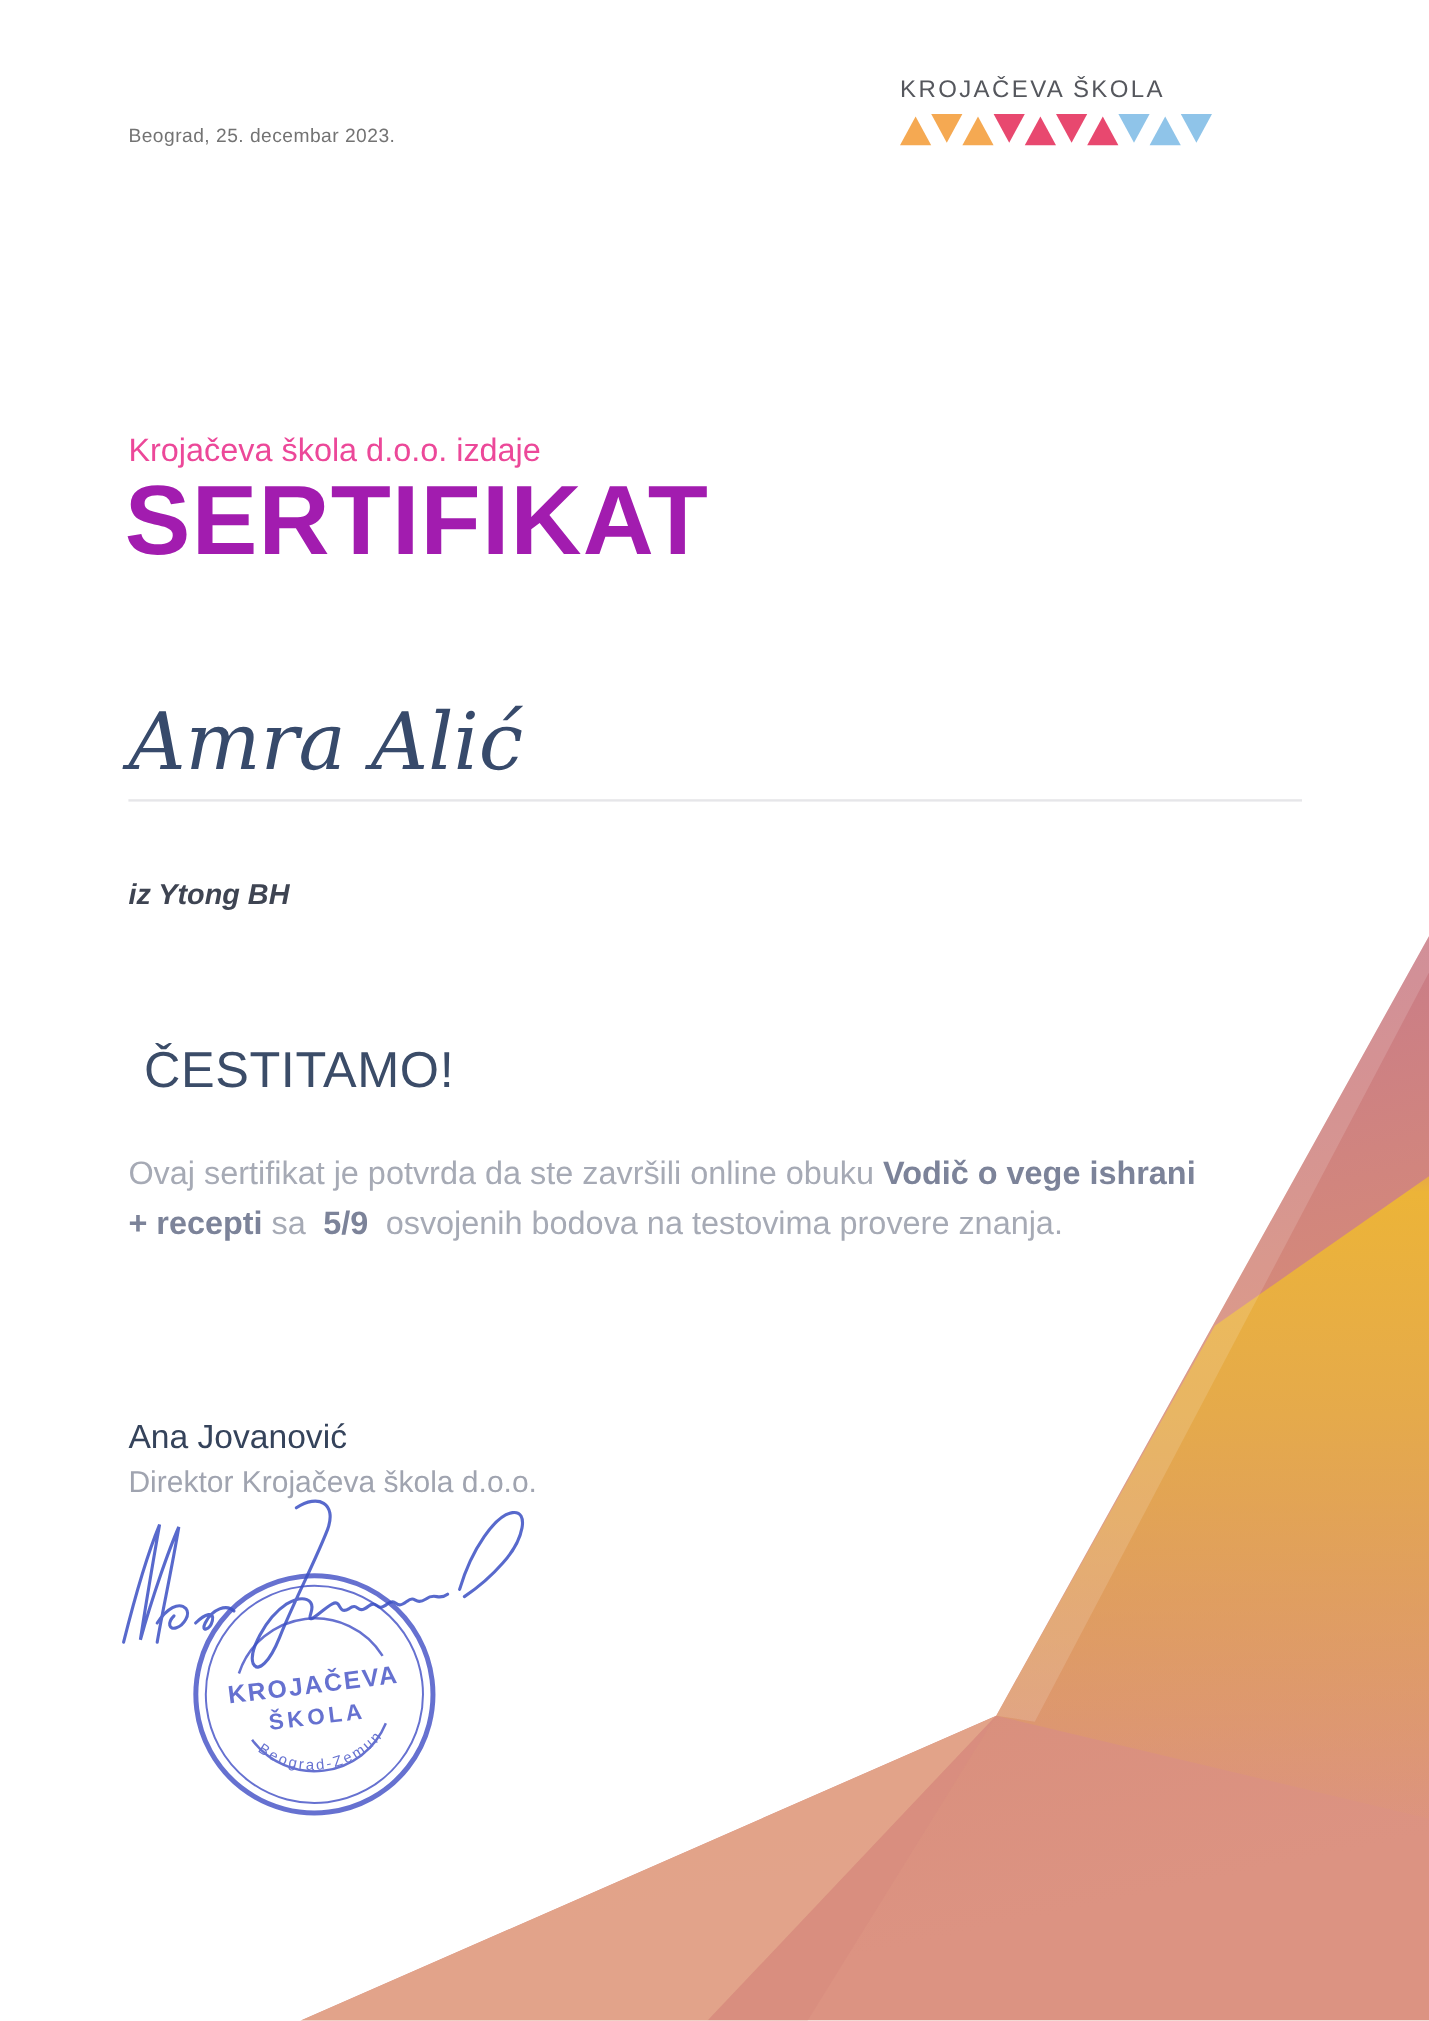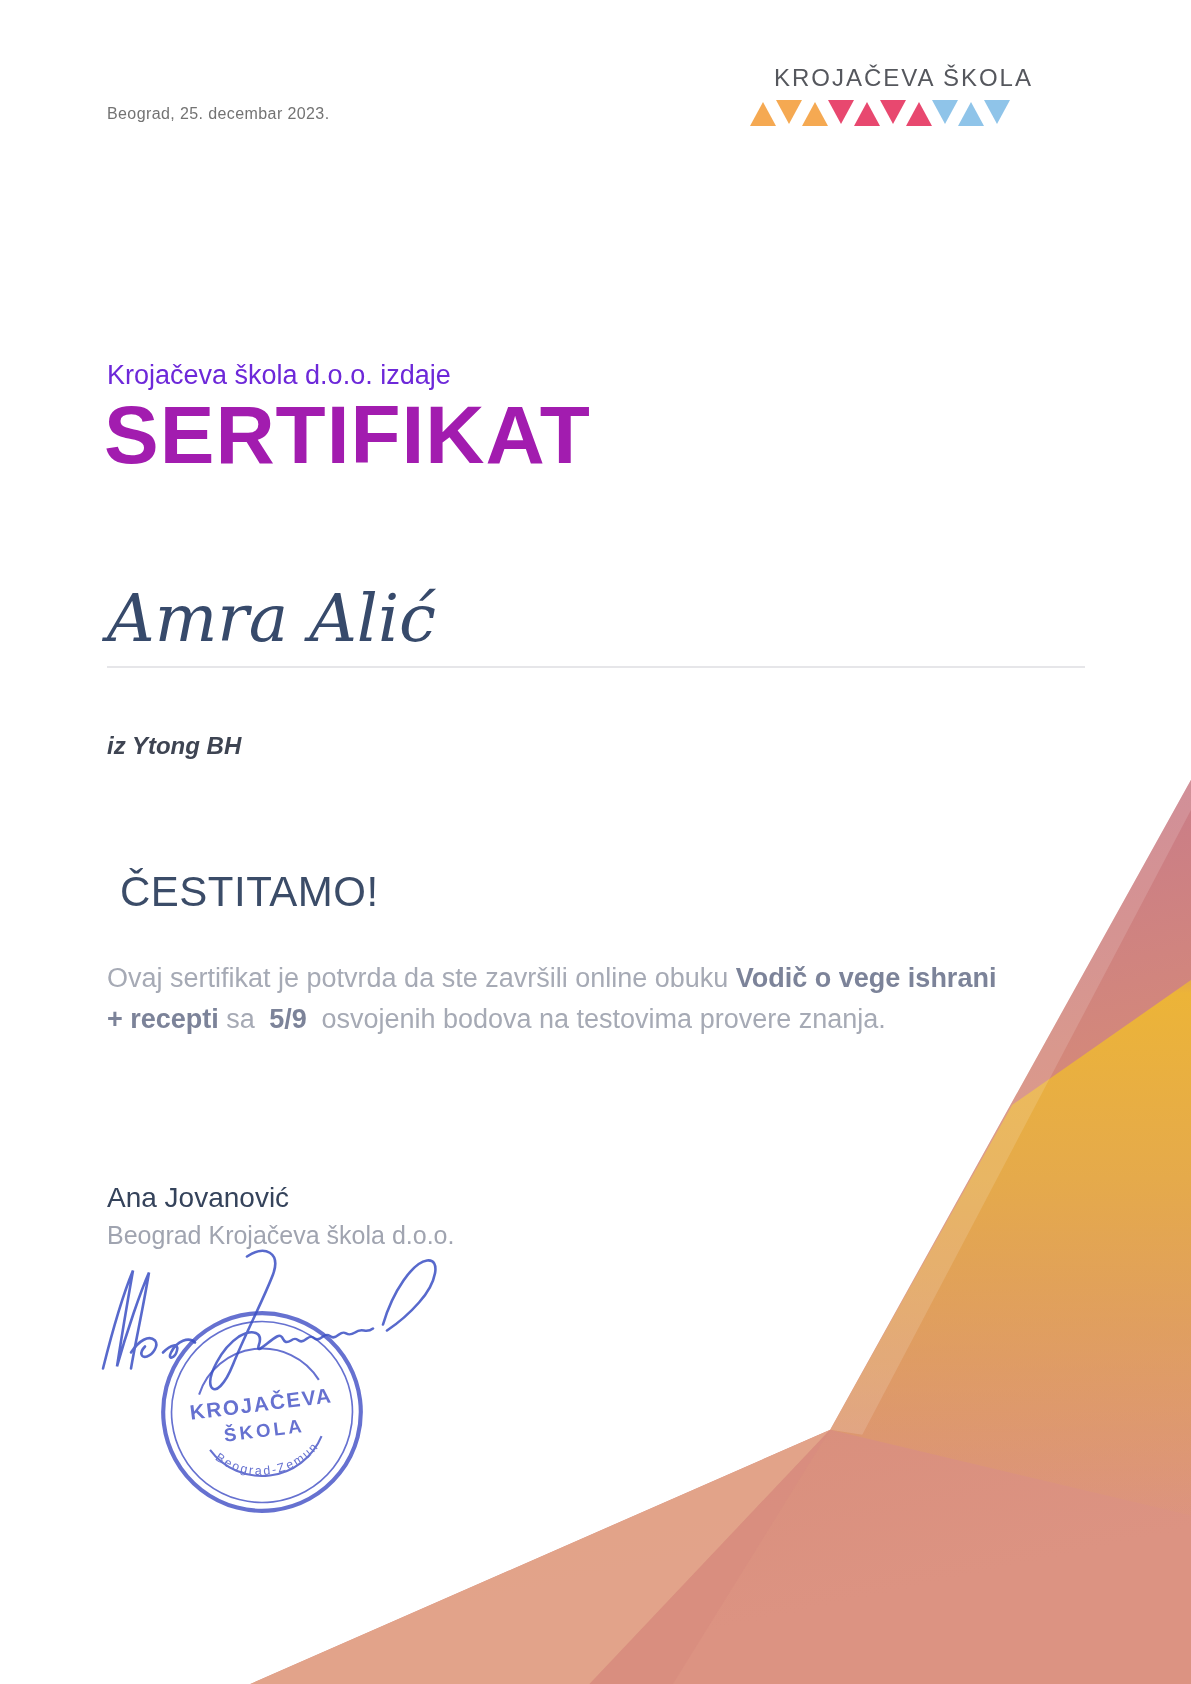--- a/index.html
+++ b/index.html
@@ -13,25 +13,25 @@
   .decor > div{position:absolute;left:0;top:0;width:100%;height:100%;}
   .decor-gold{clip-path:polygon(69.7% 84.9%, 85% 65.6%, 100% 58.2%, 100% 90%);
     background:linear-gradient(180deg,rgba(236,180,56,0) 55.5%,#ecb438 59%,#e5aa4b 70%,rgba(228,166,84,0) 91%);}
   .decor-fan1{clip-path:polygon(69.7% 84.9%, 21% 100%, 49.5% 100%);background:#e2a58b;opacity:.9;}
   .decor-fan2{clip-path:polygon(69.7% 84.9%, 49.5% 100%, 56.5% 100%);background:#d88d7f;opacity:.85;}
   .decor-hl{clip-path:polygon(100% 46.3%, 69.7% 84.9%, 72.4% 85.2%, 100% 48.1%);background:rgba(255,255,255,.14);}
 
   
   .date{position:absolute;left:107px;top:105px;font-size:16px;color:#737373;letter-spacing:.4px;}
   .logo{position:absolute;top:64px;left:750px;width:320px;}
-  .logo-name{font-size:24px;color:#55575d;letter-spacing:2px;white-space:nowrap;margin-left:24px;}
+  .logo-name{font-size:20px;color:#55575d;letter-spacing:2px;white-space:nowrap;}
   .logo-band{display:block;margin-top:7px;}
 
   
-  .issuer{position:absolute;left:107px;top:360px;font-size:27px;color:#6d28d9;}
+  .issuer{position:absolute;left:107px;top:360px;font-size:27px;color:#ec4899;}
   .title{position:absolute;left:104px;top:388px;font-size:82px;font-weight:700;color:#a21caf;letter-spacing:1px;}
 
   
   .recipient-name{position:absolute;left:107px;top:580px;font-family:"DejaVu Serif", serif;
     font-style:italic;font-size:66px;color:#374a6b;z-index:2;}
   .name-line{position:absolute;left:107px;top:666px;width:978px;height:2px;background:#e6e6e9;z-index:1;}
   .origin{position:absolute;left:107px;top:732px;font-size:24px;font-style:italic;font-weight:700;color:#3e4452;}
 
   
   .congrats-h{position:absolute;left:120px;top:868px;font-size:42px;font-weight:400;color:#3b4c68;letter-spacing:.5px;}
@@ -83,21 +83,21 @@
   <div class="recipient-name">Amra Alić</div>
   <div class="name-line"></div>
   <div class="origin">iz Ytong BH</div>
 
   <div class="congrats-h">ČESTITAMO!</div>
   <div class="congrats-p">
     <span>Ovaj sertifikat je potvrda da ste završili online obuku </span><b>Vodič o vege ishrani + recepti</b><span> sa </span><b class="score">5/9</b><span> osvojenih bodova na testovima provere znanja.</span>
   </div>
 
   <div class="sig-name">Ana Jovanović</div>
-  <div class="sig-title">Beograd Krojačeva škola d.o.o.</div>
+  <div class="sig-title">Direktor Krojačeva škola d.o.o.</div>
 
   <svg class="signature" width="350" height="160" viewBox="0 0 350 155" fill="none" stroke="#3b50c4" stroke-width="2.6" stroke-linecap="round" opacity="0.85">
     <path d="M8,122 C16,90 28,48 38,24 C32,58 26,94 22,120 C32,84 46,44 54,26 C48,62 40,98 36,122"></path>
     <path d="M36,106 C44,94 54,88 60,94 C64,99 58,108 52,110 C46,112 44,106 50,100"></path>
     <path d="M68,106 C76,98 84,96 82,104 C80,112 72,114 76,106 C82,94 94,90 100,96"></path>
     <path d="M152,10 C170,-2 186,6 178,28 C168,54 150,88 138,118 C130,138 120,148 116,140 C112,130 126,102 144,90 C158,82 168,86 164,98 C160,110 174,94 182,90 C190,86 186,100 196,94 C204,88 202,100 212,92 C220,86 218,98 228,90 C236,84 234,96 244,88 C252,82 250,92 260,86 C268,80 270,88 278,82"></path>
     <path d="M288,78 C298,44 318,16 332,14 C346,12 342,36 324,56 C310,72 298,80 292,84"></path>
   </svg>
 
   <svg class="stamp" width="208" height="208" viewBox="0 0 200 200">

